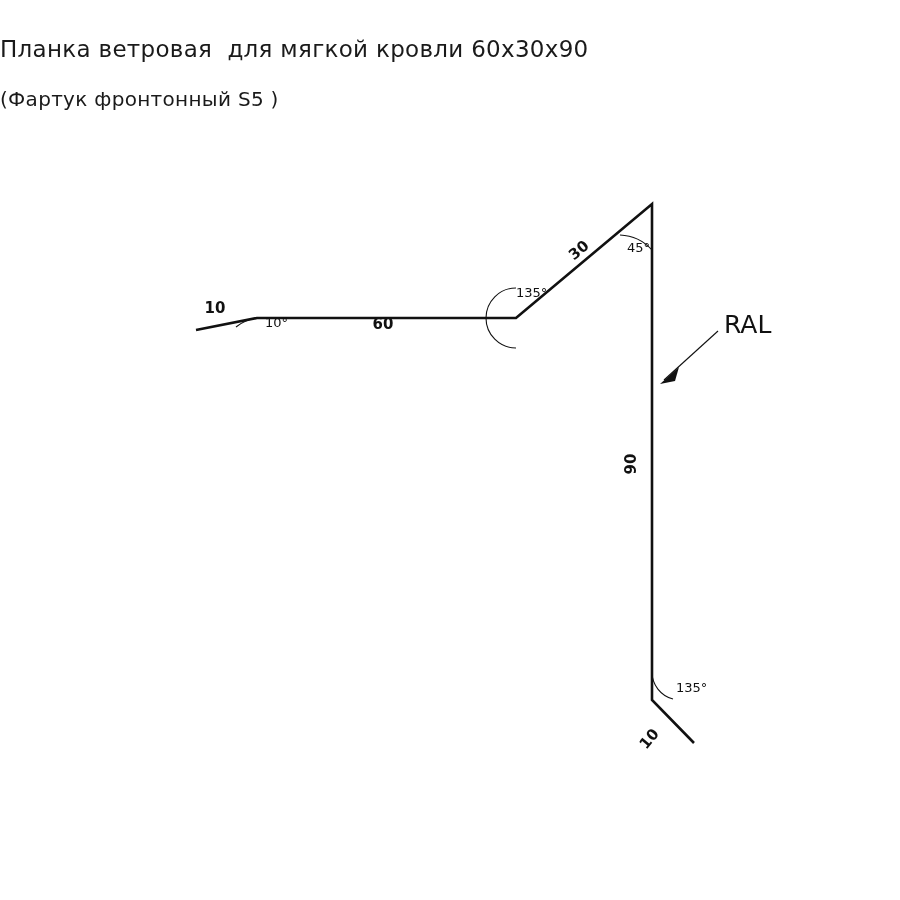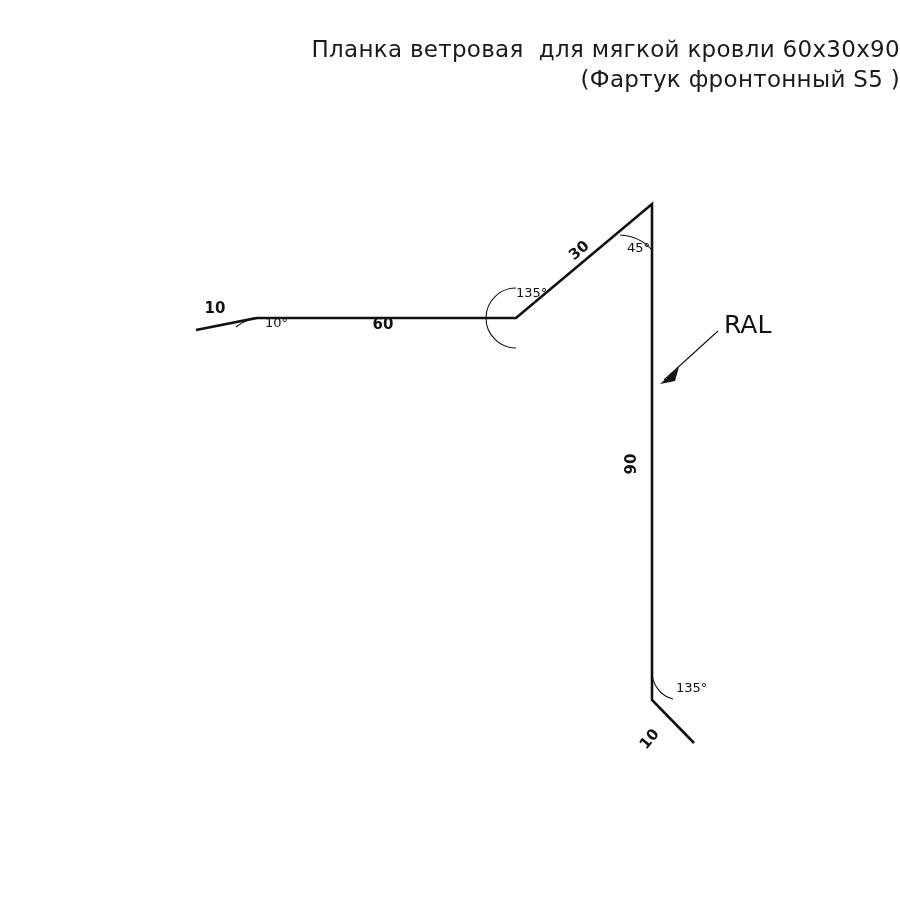--- a/index.html
+++ b/index.html
@@ -13,34 +13,34 @@
     height: 900px;
     background: #ffffff;
     font-family: "DejaVu Sans", sans-serif;
     overflow: hidden;
   }
   #title-block {
     position: absolute;
     top: 34px;
     left: 0;
     width: 900px;
-    text-align: right;
+    text-align: left;
     color: #1a1a1a;
   }
   .title-line-1 {
     font-size: 23px;
     letter-spacing: 0.3px;
     line-height: 30px;
     white-space: pre;
   }
   .title-line-2 {
-    font-size: 23px;
+    font-size: 20px;
     letter-spacing: 0.3px;
     line-height: 30px;
-    margin-top: 0;
+    margin-top: 20px;
     white-space: pre;
   }
   #drawing {
     position: absolute;
     top: 0;
     left: 0;
   }
   .dim-text {
     font-family: "DejaVu Sans", sans-serif;
     font-size: 15px;

